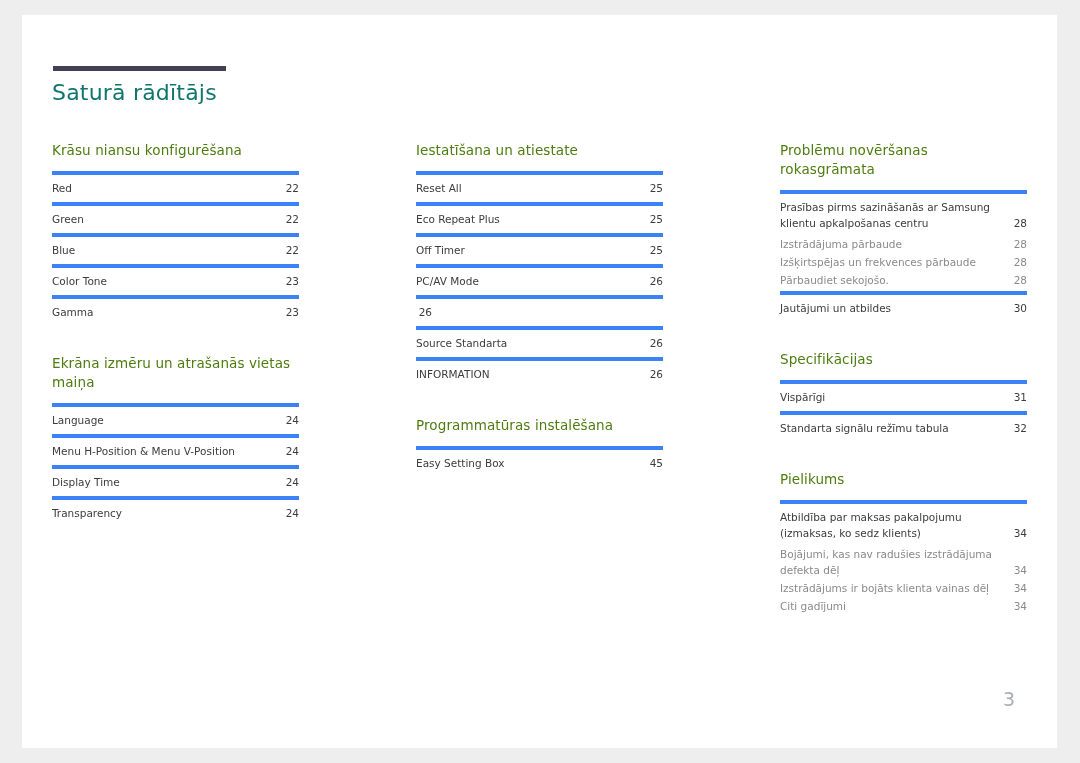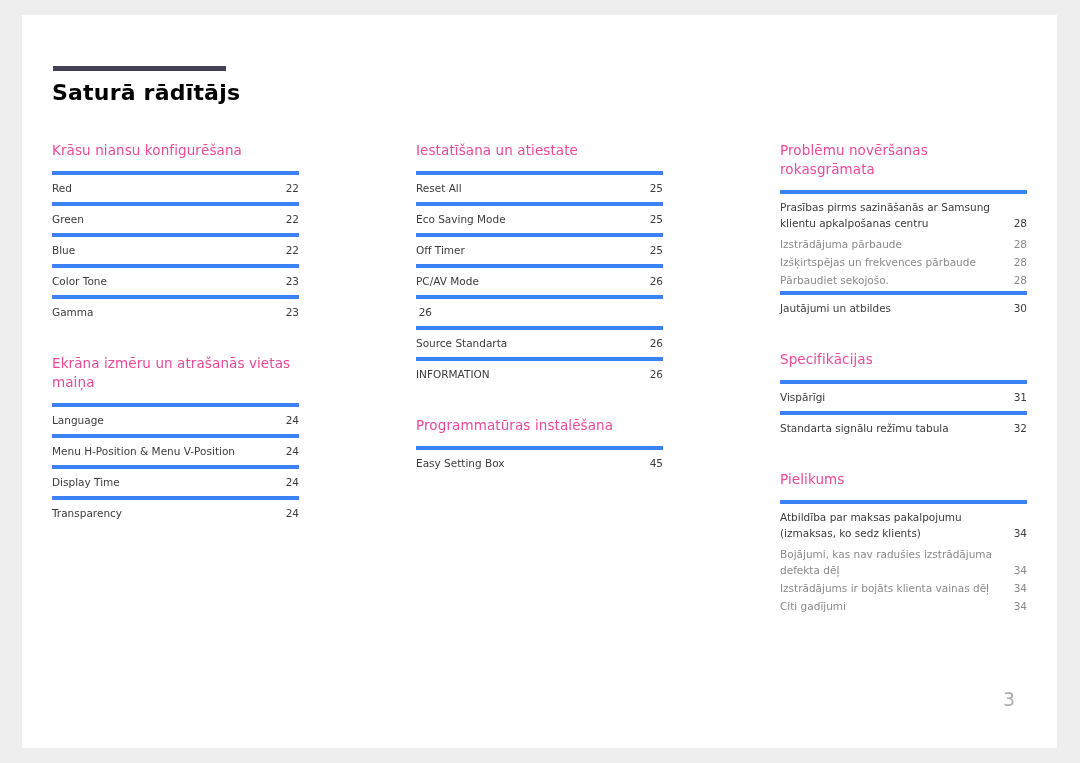--- a/index.html
+++ b/index.html
@@ -27,41 +27,41 @@
     top: 51px;
     width: 173px;
     height: 5px;
     background: #434055;
   }
   .page-title {
     position: absolute;
     left: 30px;
     top: 65px;
     font-size: 22px;
-    font-weight: 700;
-    color: #000000;
+    font-weight: 400;
+    color: #0f766e;
     letter-spacing: 0.2px;
     text-align: center;
   }
   .columns {
     position: absolute;
     left: 30px;
     top: 126px;
     width: 975px;
     display: flex;
     gap: 117px;
   }
   .col {
     width: 247px;
   }
   .section {
     margin-bottom: 28px;
   }
   .section-head {
-    color: #ec4899;
+    color: #4d7c0f;
     font-size: 13.5px;
     font-weight: 400;
     line-height: 1.42;
     margin: 0 0 11px 0;
     letter-spacing: 0.1px;
   }
   .entries {
     display: block;
   }
   .entry {
@@ -160,21 +160,21 @@
       </div>
       <div class="col">
         <div class="section">
           <div class="section-head">Iestatīšana un atiestate</div>
           <div class="entries">
             <div class="entry">
               <span class="label">Reset All</span>
               <span class="pagenum">25</span>
             </div>
             <div class="entry">
-              <span class="label">Eco Saving Mode</span>
+              <span class="label">Eco Repeat Plus</span>
               <span class="pagenum">25</span>
             </div>
             <div class="entry">
               <span class="label">Off Timer</span>
               <span class="pagenum">25</span>
             </div>
             <div class="entry">
               <span class="label">PC/AV Mode</span>
               <span class="pagenum">26</span>
             </div>

